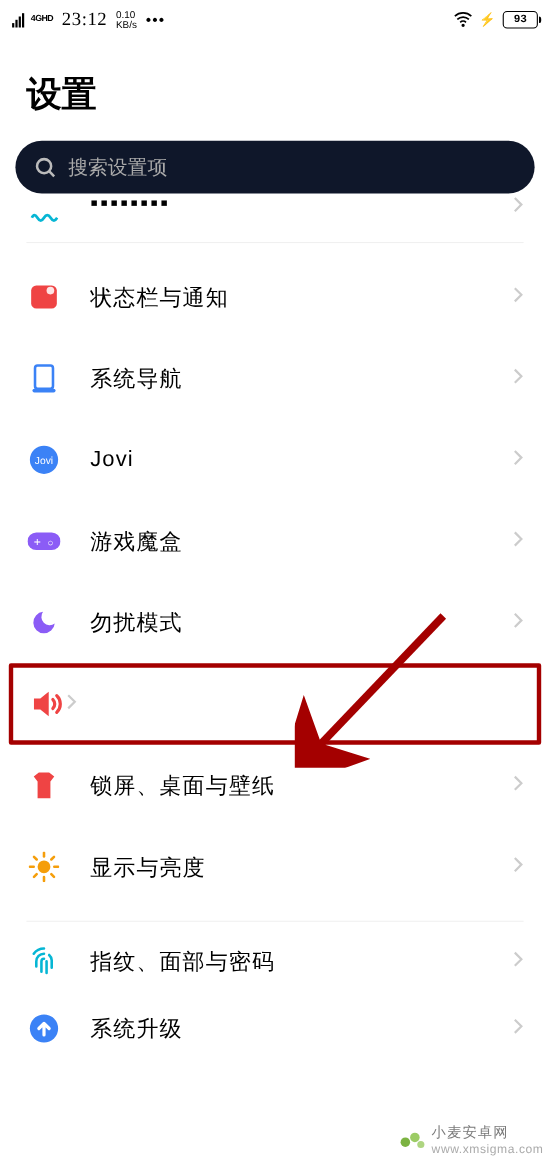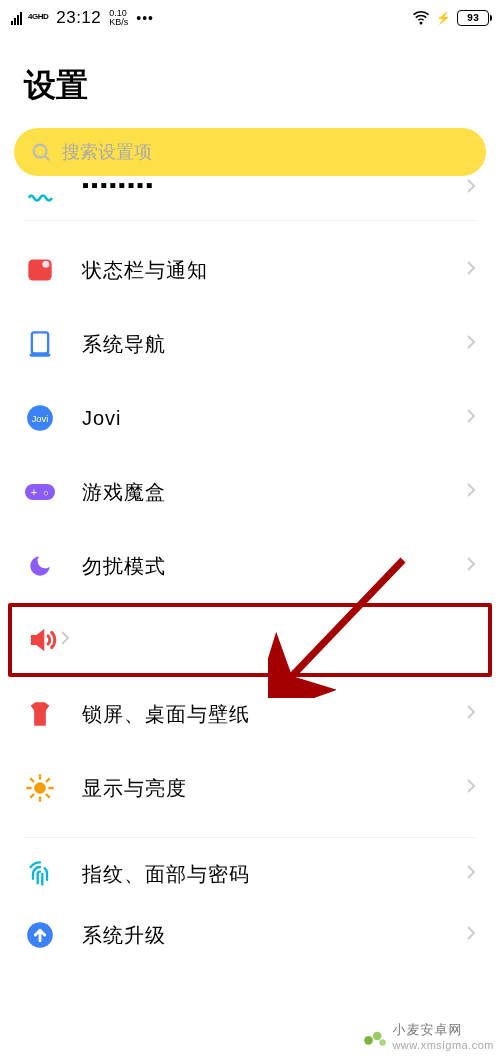--- a/index.html
+++ b/index.html
@@ -14,21 +14,21 @@
     .status-bar {
       height: 36px;
       display: flex;
       align-items: center;
       padding: 0 11px;
       font-size: 14px;
       color: #000;
       justify-content: space-between;
     }
     .status-left { display: flex; align-items: center; gap: 8px; }
-    .status-left .time { font-size: 17px; font-weight: 500; letter-spacing: 0.5px; }
+    .status-left .time { font-size: 17px; font-weight: 500; letter-spacing: 0.5px; font-family: Liberation Serif, serif; }
     .status-left .net { font-size: 9px; line-height: 1; }
     .status-left .dots { font-size: 14px; letter-spacing: 1px; }
     .status-right { display: flex; align-items: center; gap: 6px; }
     .signal-bars { display: flex; align-items: flex-end; gap: 1px; height: 14px; }
     .signal-bars span { width: 2px; background: #000; }
     .signal-bars span:nth-child(1){height:4px}
     .signal-bars span:nth-child(2){height:7px}
     .signal-bars span:nth-child(3){height:10px}
     .signal-bars span:nth-child(4){height:13px}
     .fourg { font-size: 8px; font-weight: 600; letter-spacing: -0.5px; margin-left: -2px; margin-bottom: 4px;}
@@ -48,21 +48,21 @@
     .charge-icon { font-size: 12px; }
 
     .page-title {
       font-size: 32px;
       font-weight: 600;
       padding: 28px 24px 20px;
       color: #000;
     }
     .search-box {
       margin: 0 14px 12px;
-      background: #fde047;
+      background: #0f172a;
       border-radius: 24px;
       height: 48px;
       display: flex;
       align-items: center;
       padding: 0 16px;
       gap: 10px;
       color: #aaa;
     }
     .search-box input {
       border: none; background: transparent; outline: none;
@@ -119,21 +119,21 @@
     .arrow-annotation {
       position: absolute;
       pointer-events: none;
     }
 
     .watermark {
       position: absolute;
       right: 6px;
       bottom: 6px;
       display: flex;
-      align-items: center;
+      align-items: flex-start;
       gap: 4px;
       font-size: 13px;
       color: #7a7a7a;
       letter-spacing: 1px;
     }
     .wm-logo {
       width: 26px; height: 26px;
     }
     .wm-sub { font-size: 11px; color:#aaa; letter-spacing:0.5px; display:block;}
   </style>

